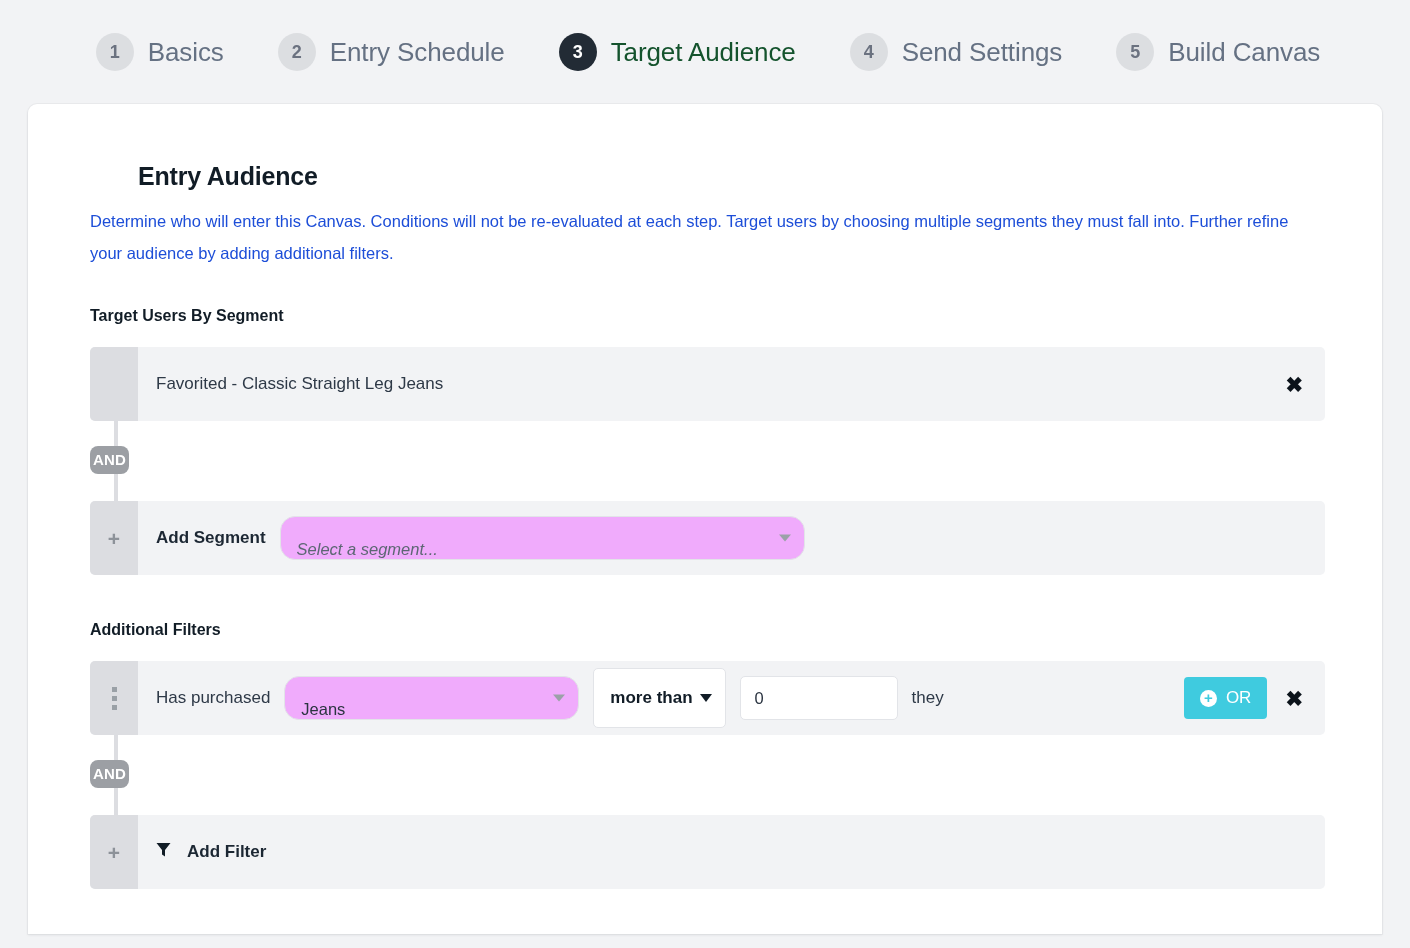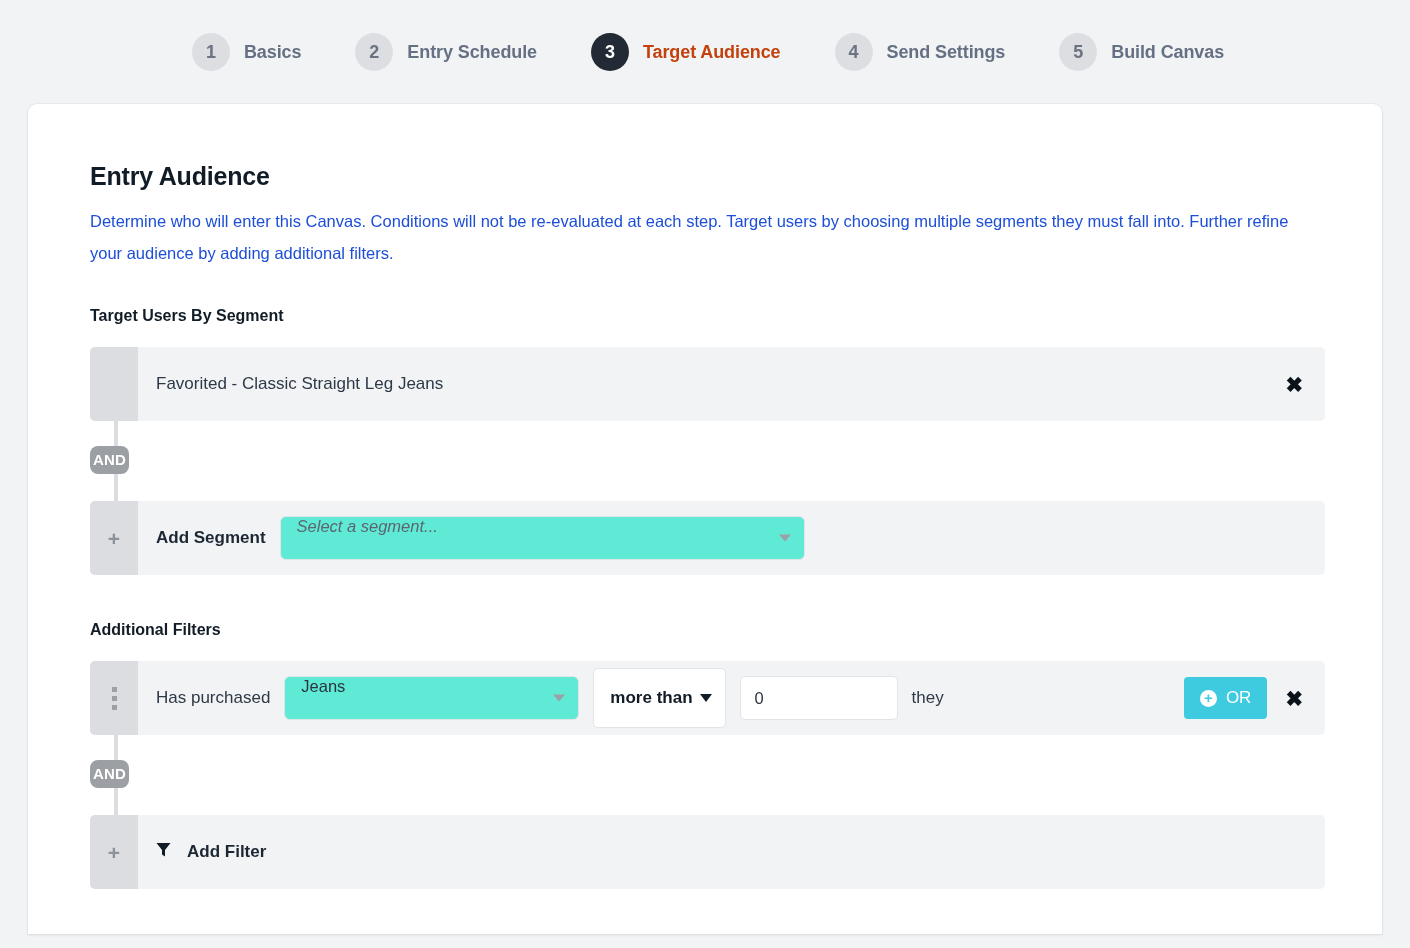--- a/index.html
+++ b/index.html
@@ -46,26 +46,26 @@
     display: flex;
     align-items: center;
     justify-content: center;
     flex: 0 0 auto;
   }
   .step.active .step-num {
     background: #222b35;
     color: #ffffff;
   }
   .step-label {
-    font-size: 18px;
+    font-size: 26px;
     color: #657183;
-    font-weight: bold;
+    font-weight: normal;
     letter-spacing: -0.1px;
   }
-  .step.active .step-label { color: #c2410c; text-align: center; }
+  .step.active .step-label { color: #14532d; text-align: center; }
 
   
   .card {
     position: absolute;
     left: 28px;
     top: 104px;
     width: 1354px;
     height: 830px;
     background: #ffffff;
     border-radius: 9px 9px 0 0;
@@ -73,20 +73,21 @@
     padding: 58px 0 0 62px;
     overflow: hidden;
   }
 
   .page-title {
     font-size: 25px;
     font-weight: bold;
     color: #111c26;
     letter-spacing: -0.2px;
     margin-bottom: 14px;
+    margin-left: 48px;
   }
   .page-desc {
     font-size: 16.5px;
     line-height: 32px;
     color: #1d4ed8;
     max-width: 1215px;
   }
 
   .section-title {
     font-size: 16px;
@@ -179,26 +180,26 @@
     padding: 5px 3px 6px;
     border-radius: 8px;
     z-index: 3;
     letter-spacing: 0.2px;
     user-select: none;
   }
 
   
   .select {
     position: relative;
-    background: #5eead4;
+    background: #f0abfc;
     border: 1px solid #e2e4e8;
-    border-radius: 6px;
+    border-radius: 15px;
     height: 44px;
     display: flex;
-    align-items: flex-start;
+    align-items: flex-end;
     padding: 0 34px 0 16px;
     font-size: 16.5px;
     color: #2b3441;
     cursor: pointer;
     white-space: nowrap;
   }
   .select.placeholder { color: #5c6673; font-style: italic; }
   .select .caret {
     position: absolute;
     right: 13px;

